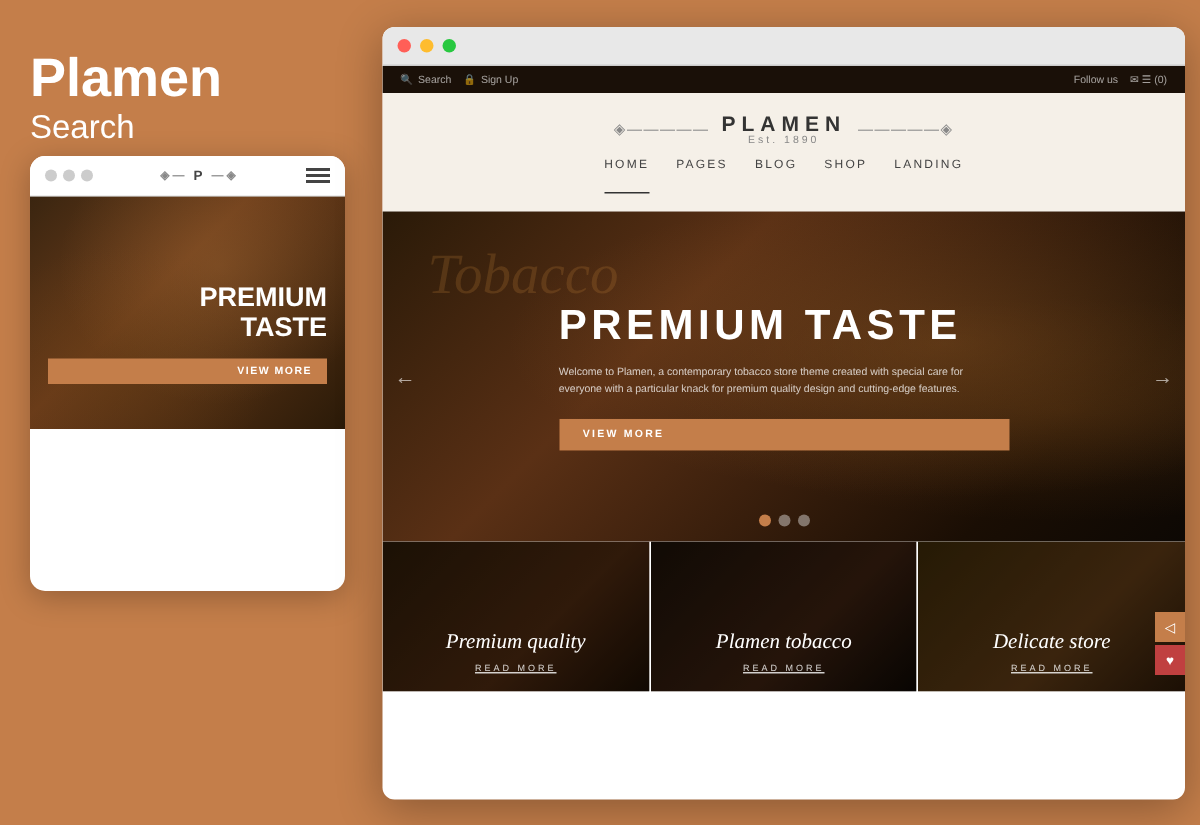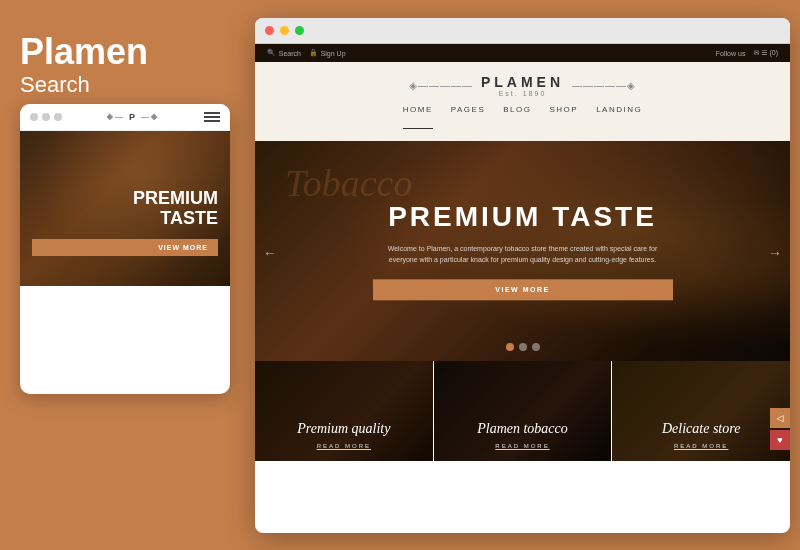--- a/index.html
+++ b/index.html
@@ -309,21 +309,20 @@
       font-style: italic;
       font-family: Georgia, serif;
       pointer-events: none;
     }
 
     .site-hero-content {
       position: absolute;
       top: 50%;
       left: 50%;
       transform: translate(-50%, -50%);
-      text-align: center;
       width: 300px;
     }
 
     .site-hero-title {
       font-size: 28px;
       font-weight: 900;
       color: #fff;
       text-transform: uppercase;
       letter-spacing: 3px;
       margin-bottom: 10px;

